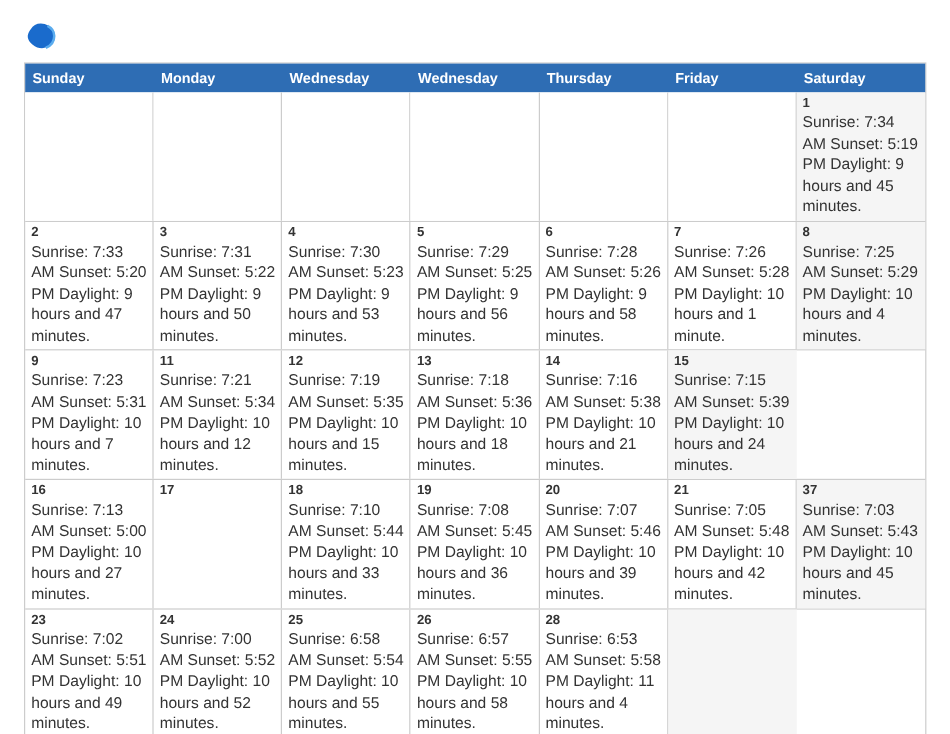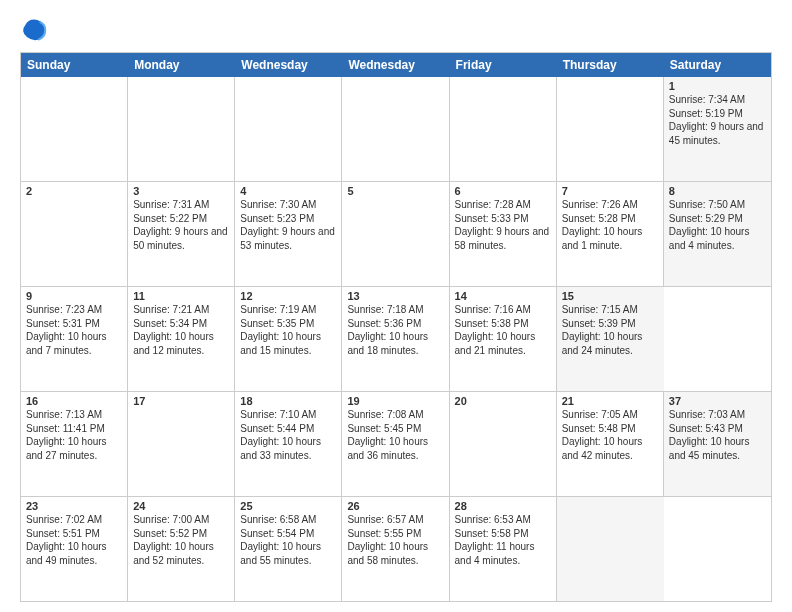--- a/index.html
+++ b/index.html
@@ -99,21 +99,21 @@
     }
     .cal-cell.shaded {
       background: #f5f5f5;
     }
     .day-num {
       font-size: 11px;
       font-weight: bold;
       margin-bottom: 1px;
     }
     .day-info {
-      font-size: 10px;
+      font-size: 13px;
       line-height: 1.35;
       color: #333;
     }
   </style>
 </head>
 <body>
 
 <div class="page">
   <div class="header">
     <div class="logo">
@@ -131,73 +131,79 @@
       <div class="subtitle"></div>
     </div>
   </div>
 
   <div class="calendar">
     <div class="cal-header">
     <div class="cal-header-cell">Sunday</div>
         <div class="cal-header-cell">Monday</div>
         <div class="cal-header-cell">Wednesday</div>
         <div class="cal-header-cell">Wednesday</div>
+        <div class="cal-header-cell">Thursday</div>
         <div class="cal-header-cell">Friday</div>
-        <div class="cal-header-cell">Thursday</div>
         <div class="cal-header-cell">Saturday</div>
       </div>
     <div class="cal-body">
     <div class="cal-row">
           <div class="cal-cell empty"></div>
           <div class="cal-cell empty"></div>
           <div class="cal-cell empty"></div>
           <div class="cal-cell empty"></div>
           <div class="cal-cell empty"></div>
           <div class="cal-cell empty"></div>
           <div class="cal-cell shaded">
             <div class="day-num">1</div>
             <div class="day-info">Sunrise: 7:34 AM
 Sunset: 5:19 PM
 Daylight: 9 hours and 45 minutes.</div>
           </div>
         </div>
         <div class="cal-row">
           <div class="cal-cell">
             <div class="day-num">2</div>
+            <div class="day-info">Sunrise: 7:33 AM
+Sunset: 5:20 PM
+Daylight: 9 hours and 47 minutes.</div>
           </div>
           <div class="cal-cell">
             <div class="day-num">3</div>
             <div class="day-info">Sunrise: 7:31 AM
 Sunset: 5:22 PM
 Daylight: 9 hours and 50 minutes.</div>
           </div>
           <div class="cal-cell">
             <div class="day-num">4</div>
             <div class="day-info">Sunrise: 7:30 AM
 Sunset: 5:23 PM
 Daylight: 9 hours and 53 minutes.</div>
           </div>
           <div class="cal-cell">
             <div class="day-num">5</div>
+            <div class="day-info">Sunrise: 7:29 AM
+Sunset: 5:25 PM
+Daylight: 9 hours and 56 minutes.</div>
           </div>
           <div class="cal-cell">
             <div class="day-num">6</div>
             <div class="day-info">Sunrise: 7:28 AM
-Sunset: 5:33 PM
+Sunset: 5:26 PM
 Daylight: 9 hours and 58 minutes.</div>
           </div>
           <div class="cal-cell">
             <div class="day-num">7</div>
             <div class="day-info">Sunrise: 7:26 AM
 Sunset: 5:28 PM
 Daylight: 10 hours and 1 minute.</div>
           </div>
           <div class="cal-cell shaded">
             <div class="day-num">8</div>
-            <div class="day-info">Sunrise: 7:50 AM
+            <div class="day-info">Sunrise: 7:25 AM
 Sunset: 5:29 PM
 Daylight: 10 hours and 4 minutes.</div>
           </div>
         </div>
         <div class="cal-row">
           <div class="cal-cell">
             <div class="day-num">9</div>
             <div class="day-info">Sunrise: 7:23 AM
 Sunset: 5:31 PM
 Daylight: 10 hours and 7 minutes.</div>
@@ -230,40 +236,43 @@
             <div class="day-num">15</div>
             <div class="day-info">Sunrise: 7:15 AM
 Sunset: 5:39 PM
 Daylight: 10 hours and 24 minutes.</div>
           </div>
         </div>
         <div class="cal-row">
           <div class="cal-cell">
             <div class="day-num">16</div>
             <div class="day-info">Sunrise: 7:13 AM
-Sunset: 11:41 PM
+Sunset: 5:00 PM
 Daylight: 10 hours and 27 minutes.</div>
           </div>
           <div class="cal-cell">
             <div class="day-num">17</div>
           </div>
           <div class="cal-cell">
             <div class="day-num">18</div>
             <div class="day-info">Sunrise: 7:10 AM
 Sunset: 5:44 PM
 Daylight: 10 hours and 33 minutes.</div>
           </div>
           <div class="cal-cell">
             <div class="day-num">19</div>
             <div class="day-info">Sunrise: 7:08 AM
 Sunset: 5:45 PM
 Daylight: 10 hours and 36 minutes.</div>
           </div>
           <div class="cal-cell">
             <div class="day-num">20</div>
+            <div class="day-info">Sunrise: 7:07 AM
+Sunset: 5:46 PM
+Daylight: 10 hours and 39 minutes.</div>
           </div>
           <div class="cal-cell">
             <div class="day-num">21</div>
             <div class="day-info">Sunrise: 7:05 AM
 Sunset: 5:48 PM
 Daylight: 10 hours and 42 minutes.</div>
           </div>
           <div class="cal-cell shaded">
             <div class="day-num">37</div>
             <div class="day-info">Sunrise: 7:03 AM

